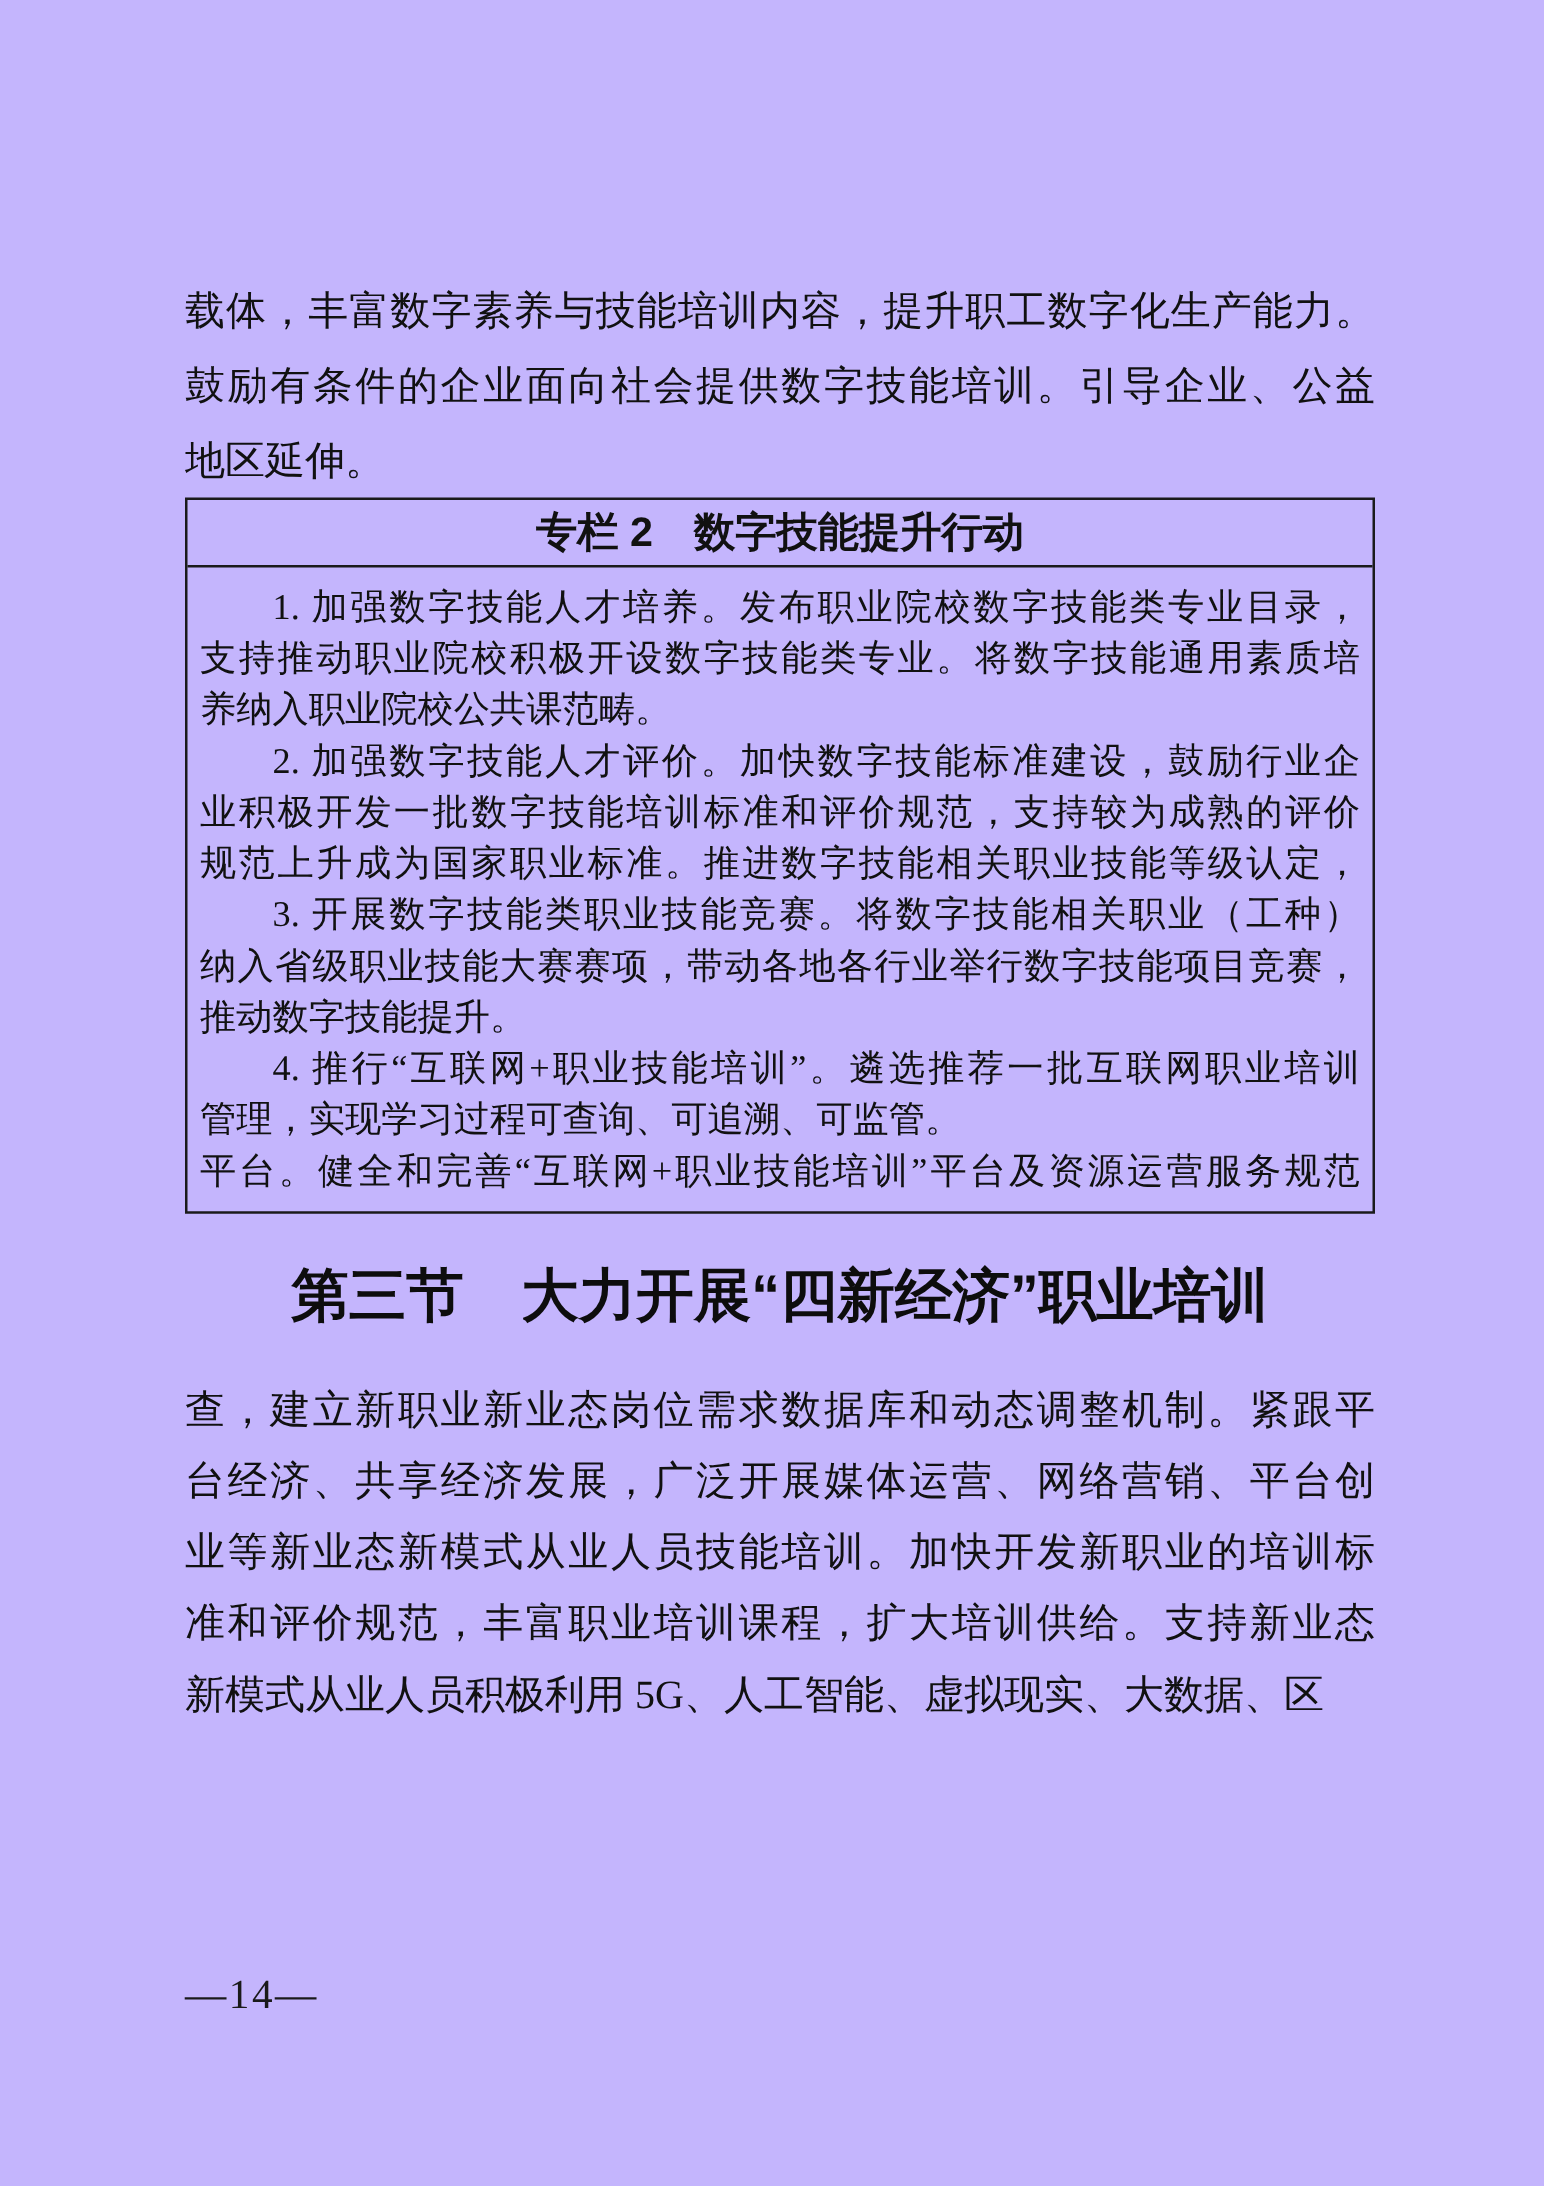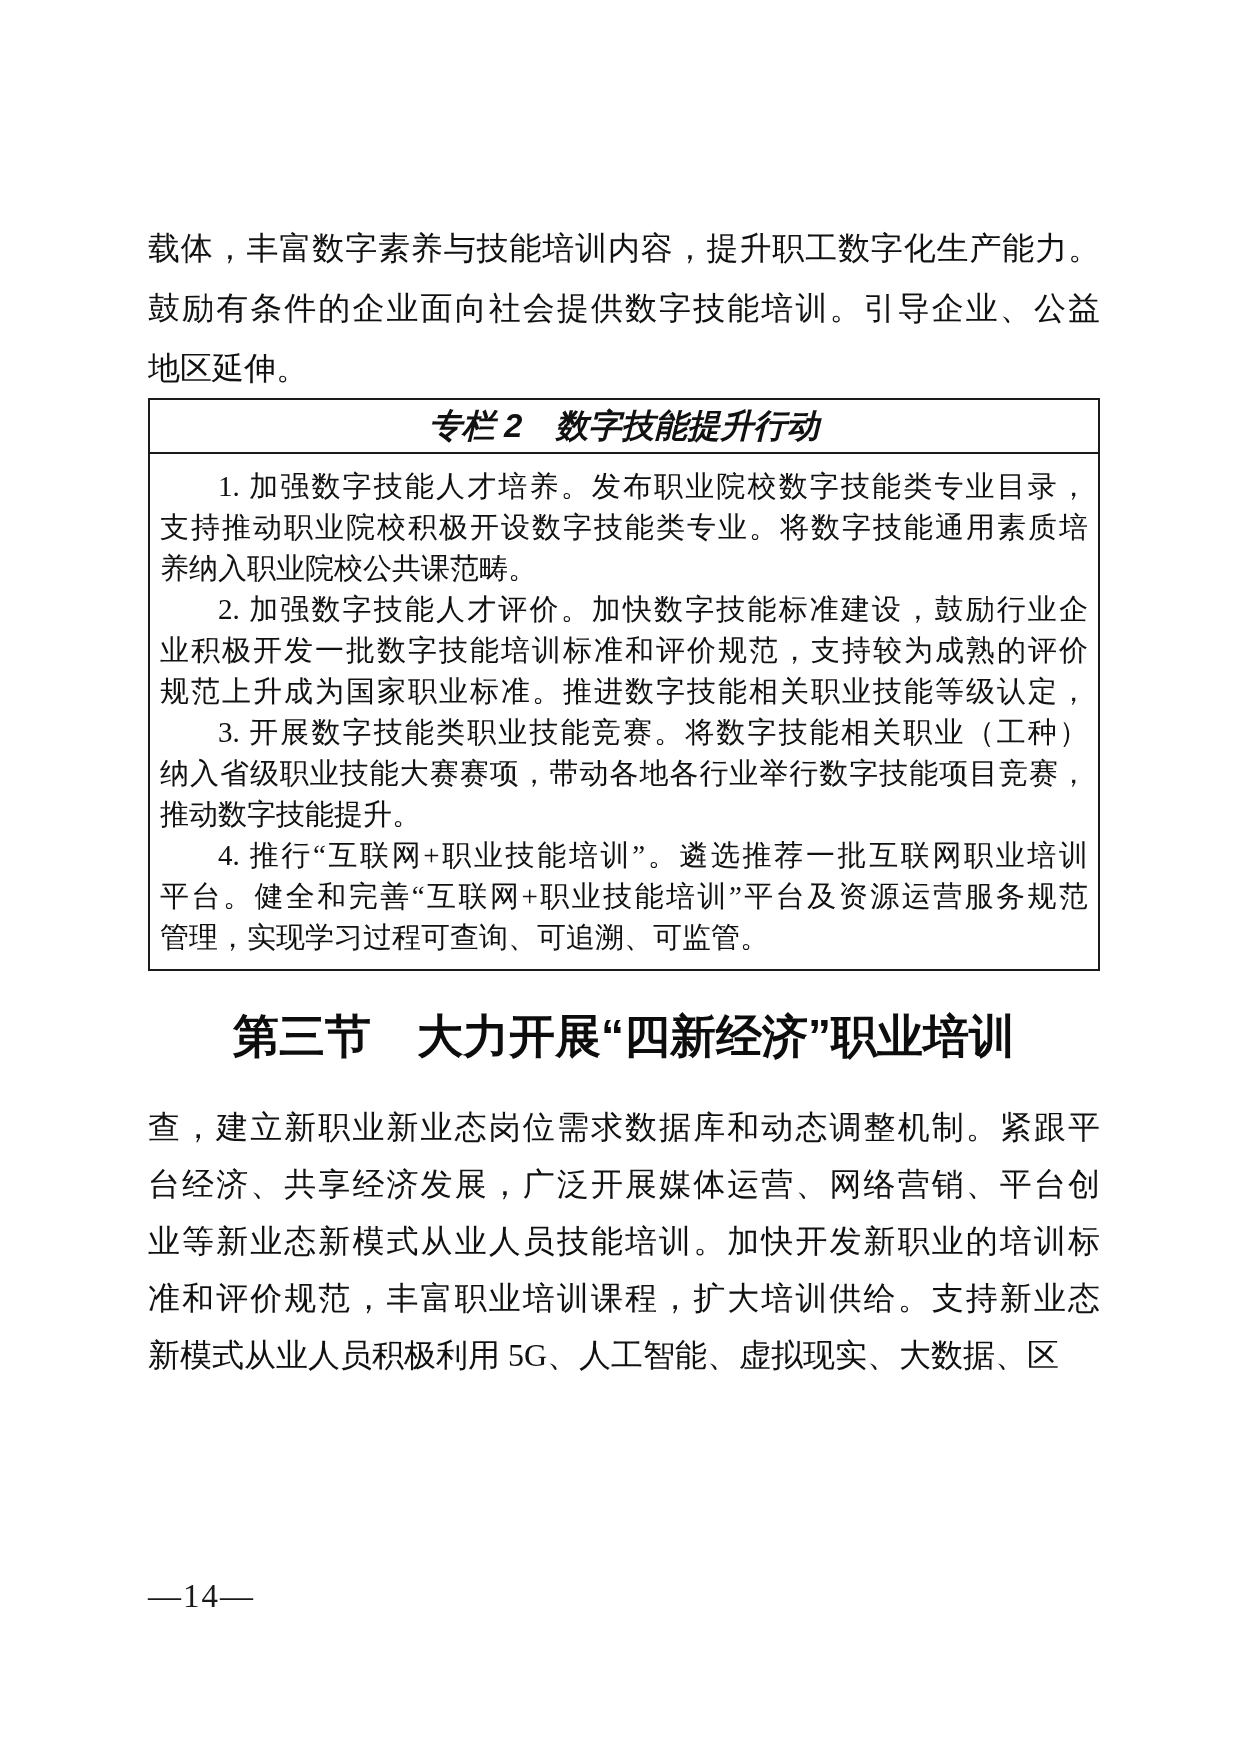--- a/index.html
+++ b/index.html
@@ -5,21 +5,21 @@
   html, body {
     margin: 0;
     padding: 0;
     background: #e8e8e8;
   }
   .page {
     position: relative;
     width: 1235px;
     height: 1749px;
     margin: 0 auto;
-    background: #ffffff;
+    background: #c4b5fd;
     color: #111111;
     font-family: "Liberation Serif", serif;
     overflow: hidden;
   }
   .content {
     position: absolute;
     left: 148px;
     top: 218px;
     width: 952px;
   }
@@ -47,21 +47,20 @@
     border: 2px solid #1b1b1b;
     margin-top: 0px;
   }
   .callout-title {
     font-family: "Liberation Sans", sans-serif;
     font-weight: bold;
     font-size: 33px;
     line-height: 52px;
     text-align: center;
     border-bottom: 2px solid #1b1b1b;
-    font-style: italic;
   }
   .callout-body {
     padding: 12px 10px 11px 10px;
     font-size: 29px;
   }
   .callout-body .line {
     line-height: 41px;
     height: 41px;
   }
   .section-heading {
@@ -115,22 +114,22 @@
             <div class="line">业积极开发一批数字技能培训标准和评价规范，支持较为成熟的评价</div>
             <div class="line">规范上升成为国家职业标准。推进数字技能相关职业技能等级认定，</div>
           </div>
         <div class="callout-item">
             <div class="line indent">3. 开展数字技能类职业技能竞赛。将数字技能相关职业（工种）</div>
             <div class="line">纳入省级职业技能大赛赛项，带动各地各行业举行数字技能项目竞赛，</div>
             <div class="line para-end">推动数字技能提升。</div>
           </div>
         <div class="callout-item">
             <div class="line indent">4. 推行“互联网+职业技能培训”。遴选推荐一批互联网职业培训</div>
+            <div class="line para-end">管理，实现学习过程可查询、可追溯、可监管。</div>
             <div class="line">平台。健全和完善“互联网+职业技能培训”平台及资源运营服务规范</div>
-            <div class="line para-end">管理，实现学习过程可查询、可追溯、可监管。</div>
           </div>
       </div>
     </div>
 
     <h2 class="section-heading">第三节　大力开展“四新经济”职业培训</h2>
 
     <div class="paragraph body-paragraph">
         <div class="line">查，建立新职业新业态岗位需求数据库和动态调整机制。紧跟平</div>
         <div class="line">台经济、共享经济发展，广泛开展媒体运营、网络营销、平台创</div>
         <div class="line">业等新业态新模式从业人员技能培训。加快开发新职业的培训标</div>

